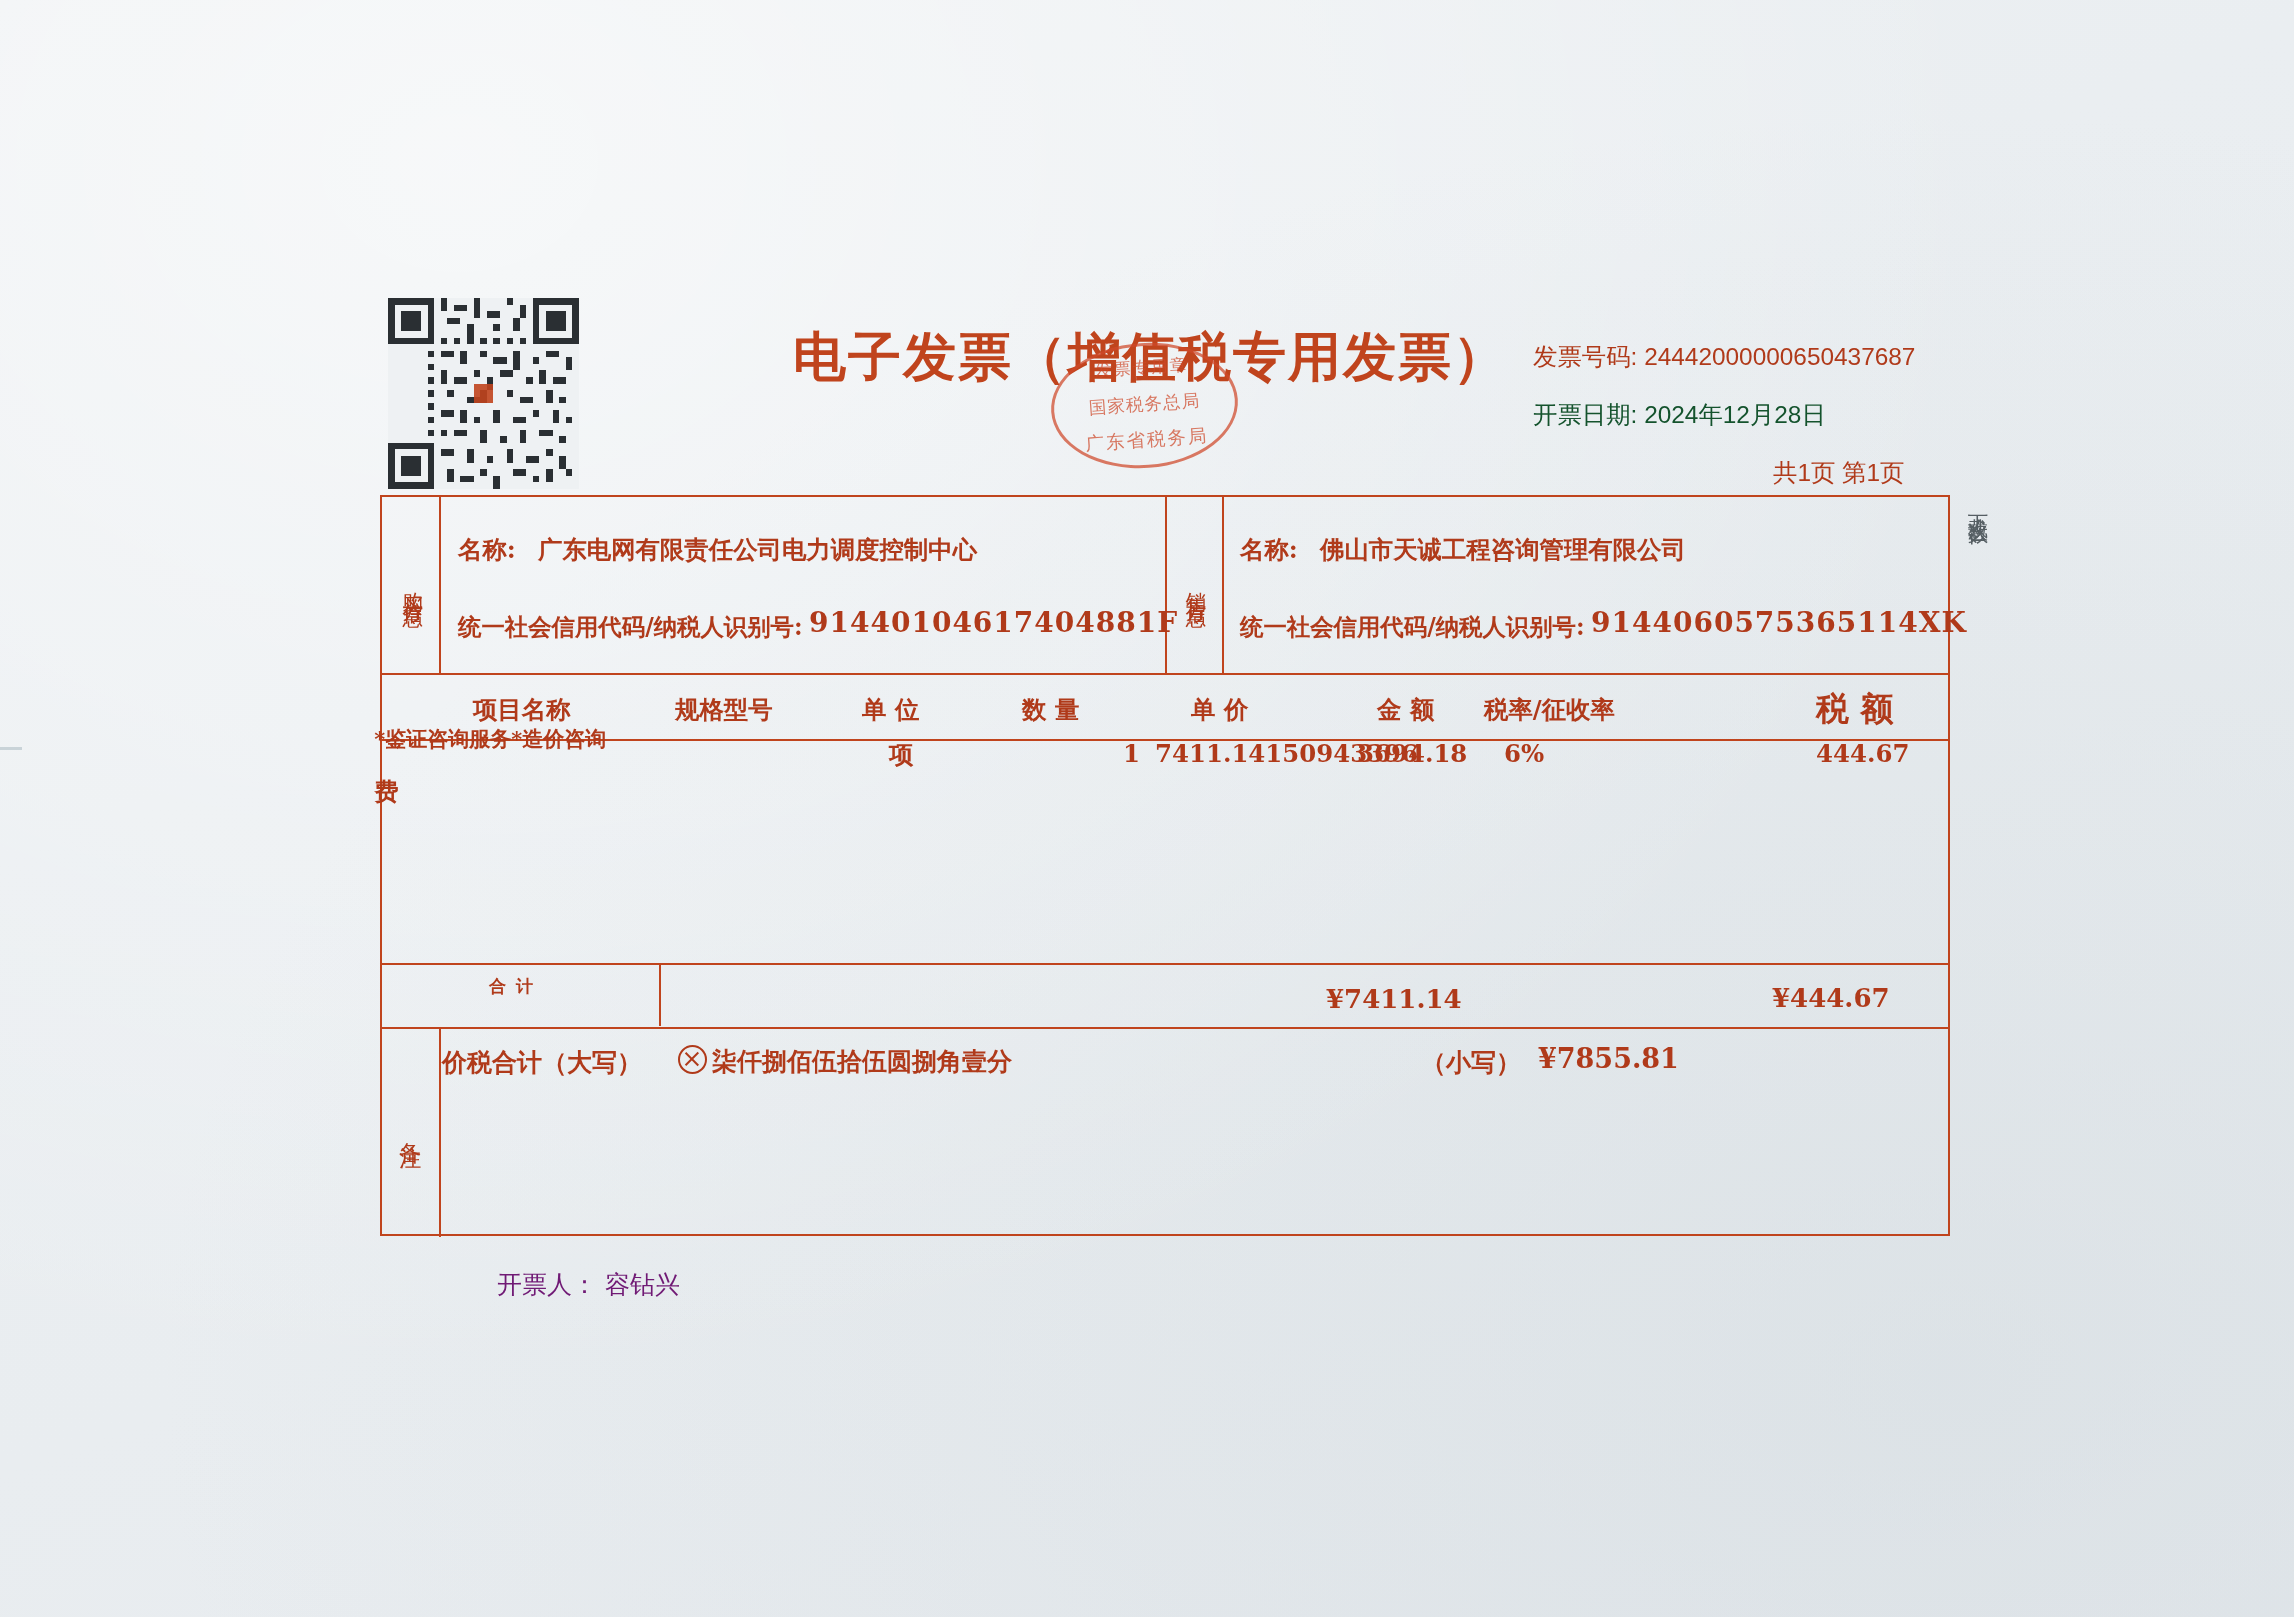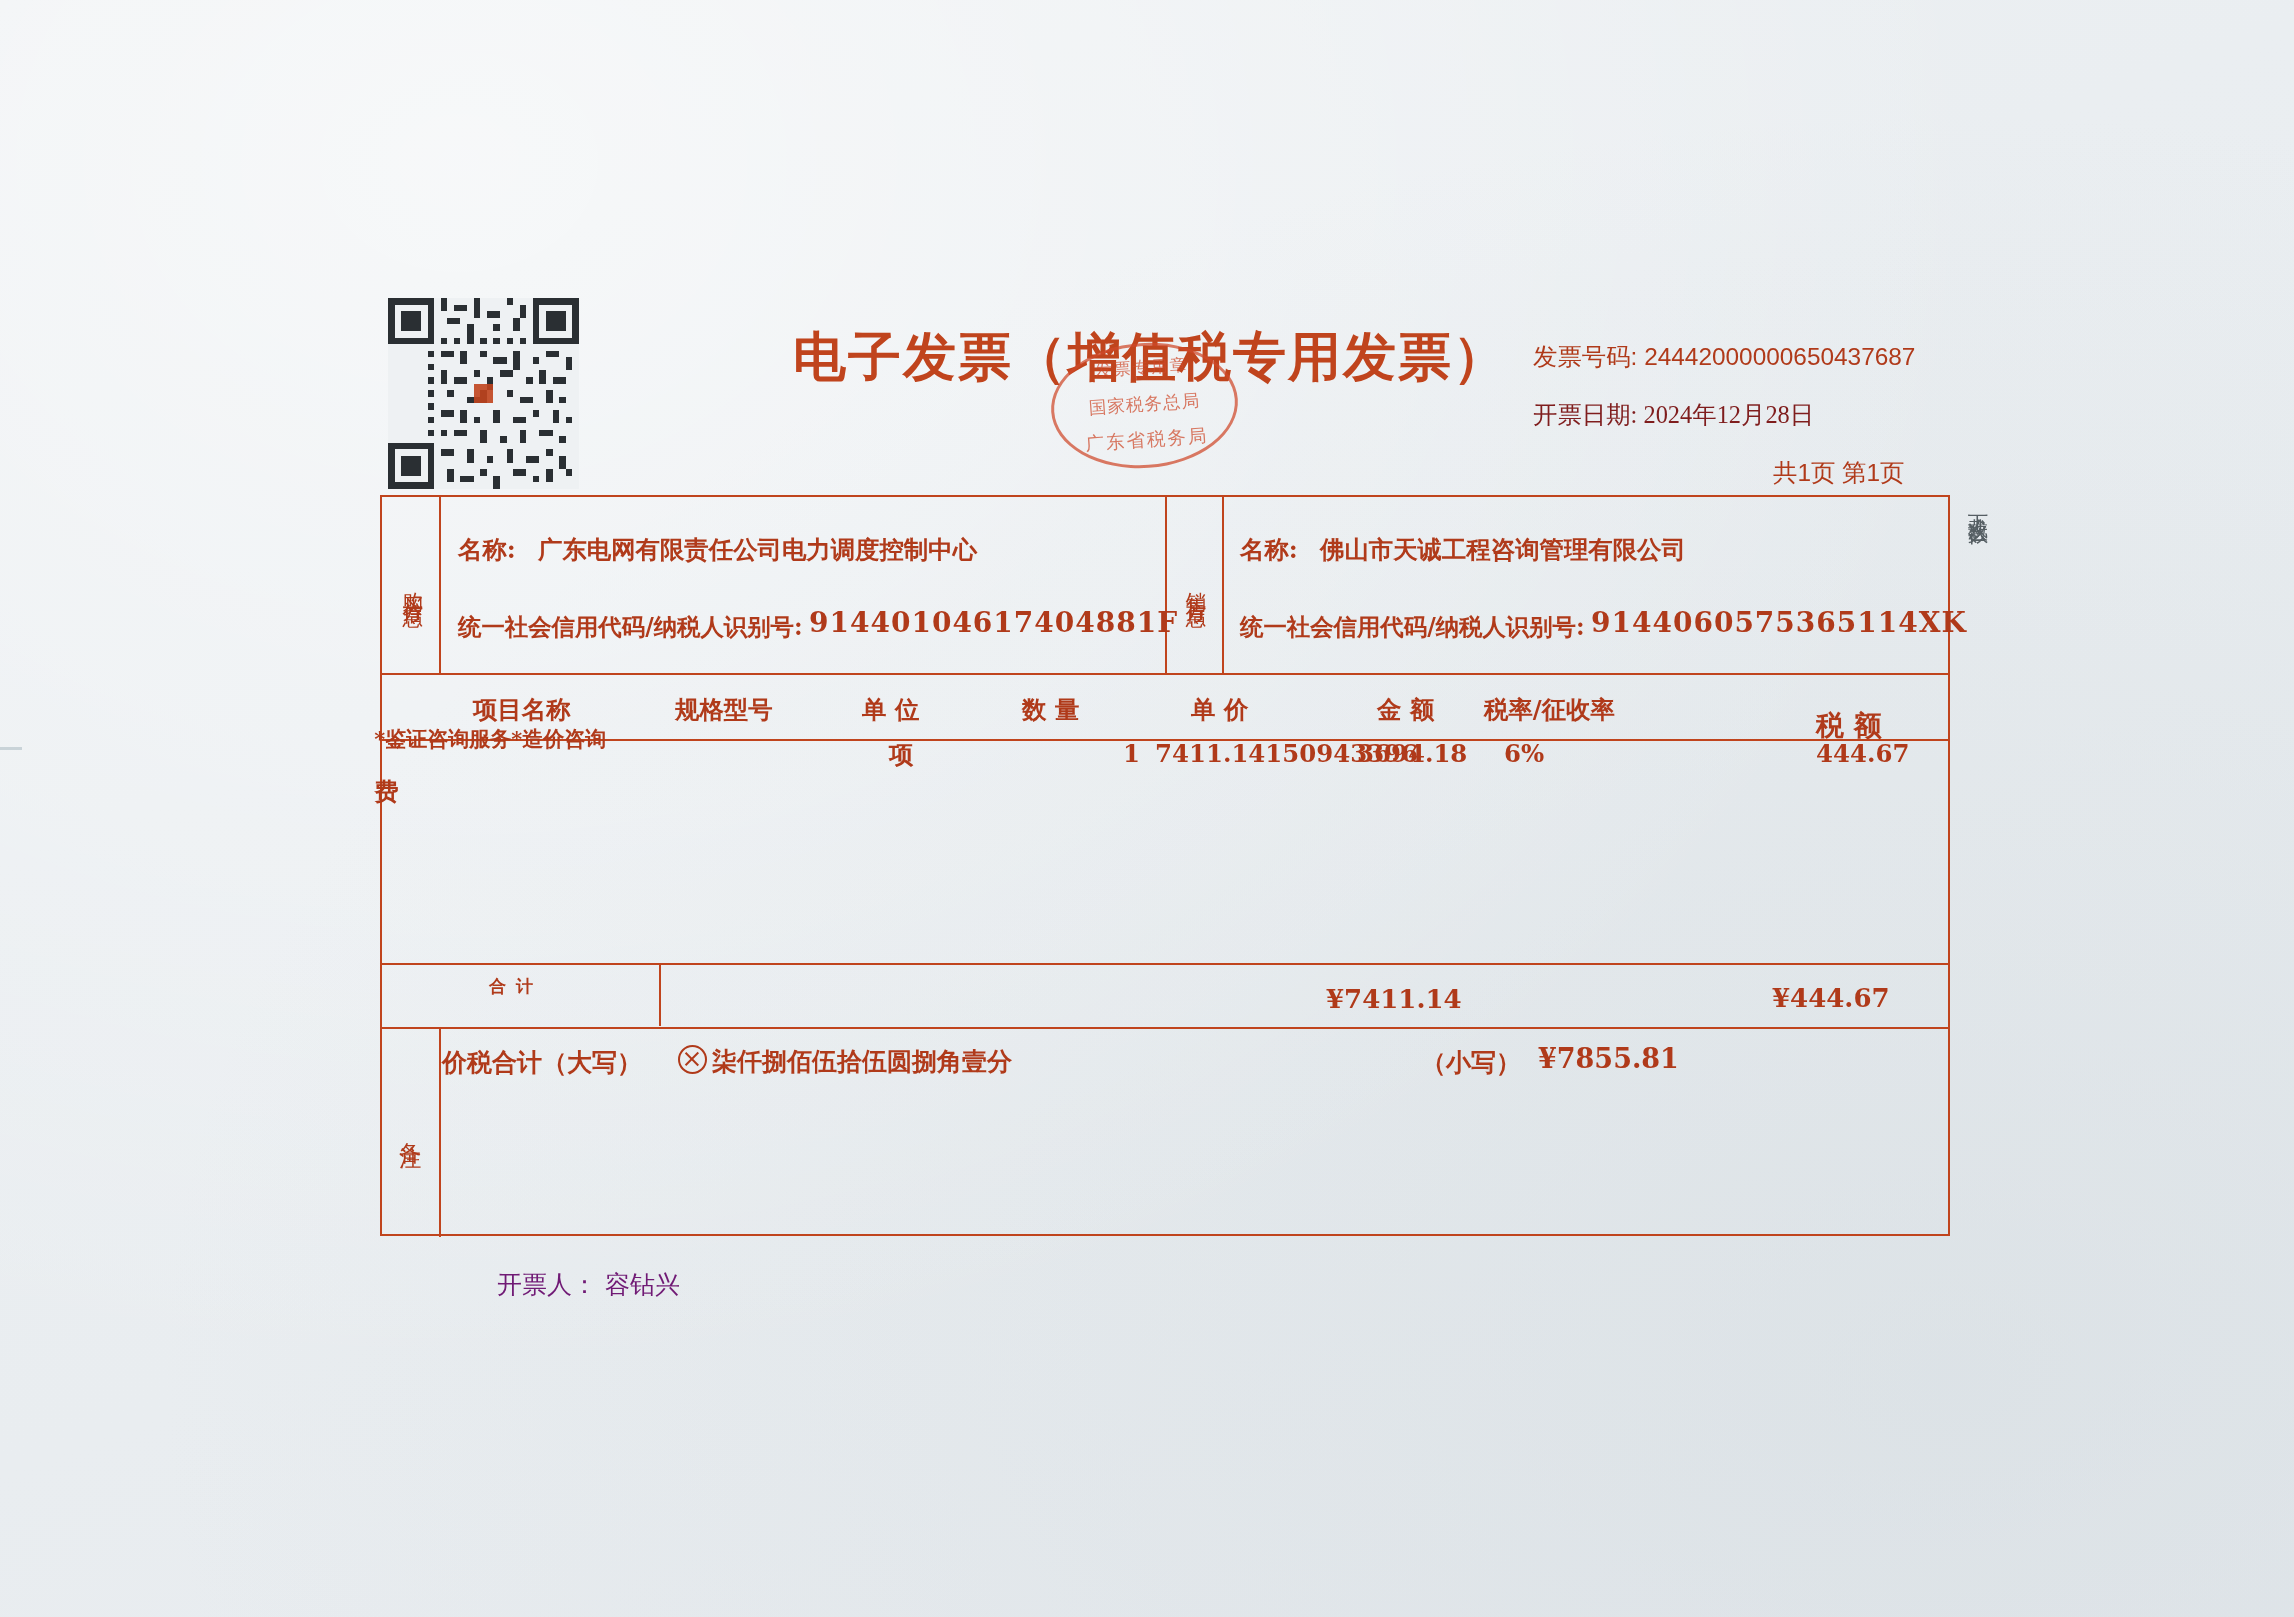--- a/index.html
+++ b/index.html
@@ -68,23 +68,22 @@
     font-size: 24.4px;
     color: #b03a1a;
     font-family: "Liberation Sans", sans-serif;
     white-space: nowrap;
   }
   #invoice-date {
     position: absolute;
     left: 1533px;
     top: 399px;
     font-size: 24.4px;
-    color: #7f1d1d;
-    white-space: nowrap;
-    font-family: Liberation Serif, serif;
+    color: #14532d;
+    white-space: nowrap;
   }
   #page-count {
     position: absolute;
     left: 1773px;
     top: 457px;
     font-size: 24.4px;
     color: #b03a1a;
     white-space: nowrap;
   }
   
@@ -351,21 +350,21 @@
     <div class="cellText" style="left:858px; top:114px; font-size:23.4px;">统一社会信用代码/纳税人识别号:</div>
     <div class="cellText" style="left:1209px; top:109px; font-size:28px; letter-spacing:1px;">9144060575365114XK</div>
 
     <div class="cellText" style="left:91px; top:197px; font-size:24.4px;">项目名称</div>
     <div class="cellText" style="left:293px; top:197px; font-size:24.4px;">规格型号</div>
     <div class="cellText" style="left:480px; top:197px; font-size:24.4px;">单 位</div>
     <div class="cellText" style="left:640px; top:197px; font-size:24.4px;">数 量</div>
     <div class="cellText" style="left:809px; top:197px; font-size:24.4px;">单 价</div>
     <div class="cellText" style="left:995px; top:197px; font-size:24.4px;">金 额</div>
     <div class="cellText" style="left:1102px; top:197px; font-size:24.4px;">税率/征收率</div>
-    <div class="cellText" style="left:1434px; top:210px; font-size:28px;">税 额</div>
+    <div class="cellText" style="left:1434px; top:190px; font-size:33px;">税 额</div>
 
     <div>
       <div class="cellText" style="left:-7.8px; top:228px; font-size:21px;">*鉴证咨询服务*造价咨询</div>
       <div class="cellText" style="left:-7.8px; top:279px; font-size:24.4px;">费</div>
       <div class="cellText" style="left:507px; top:242px; font-size:24.4px;">项</div>
       <div class="cellText" style="left:741px; top:242px; font-size:24.4px;">1</div>
       <div class="cellText" style="left:773px; top:242px; font-size:24.4px;">7411.14150943396</div>
       <div class="cellText" style="left:975px; top:242px; font-size:24.4px;">3694.18</div>
       <div class="cellText" style="left:1122px; top:242px; font-size:24.4px;">6%</div>
       <div class="cellText" style="left:1434px; top:242px; font-size:24.4px;">444.67</div>

